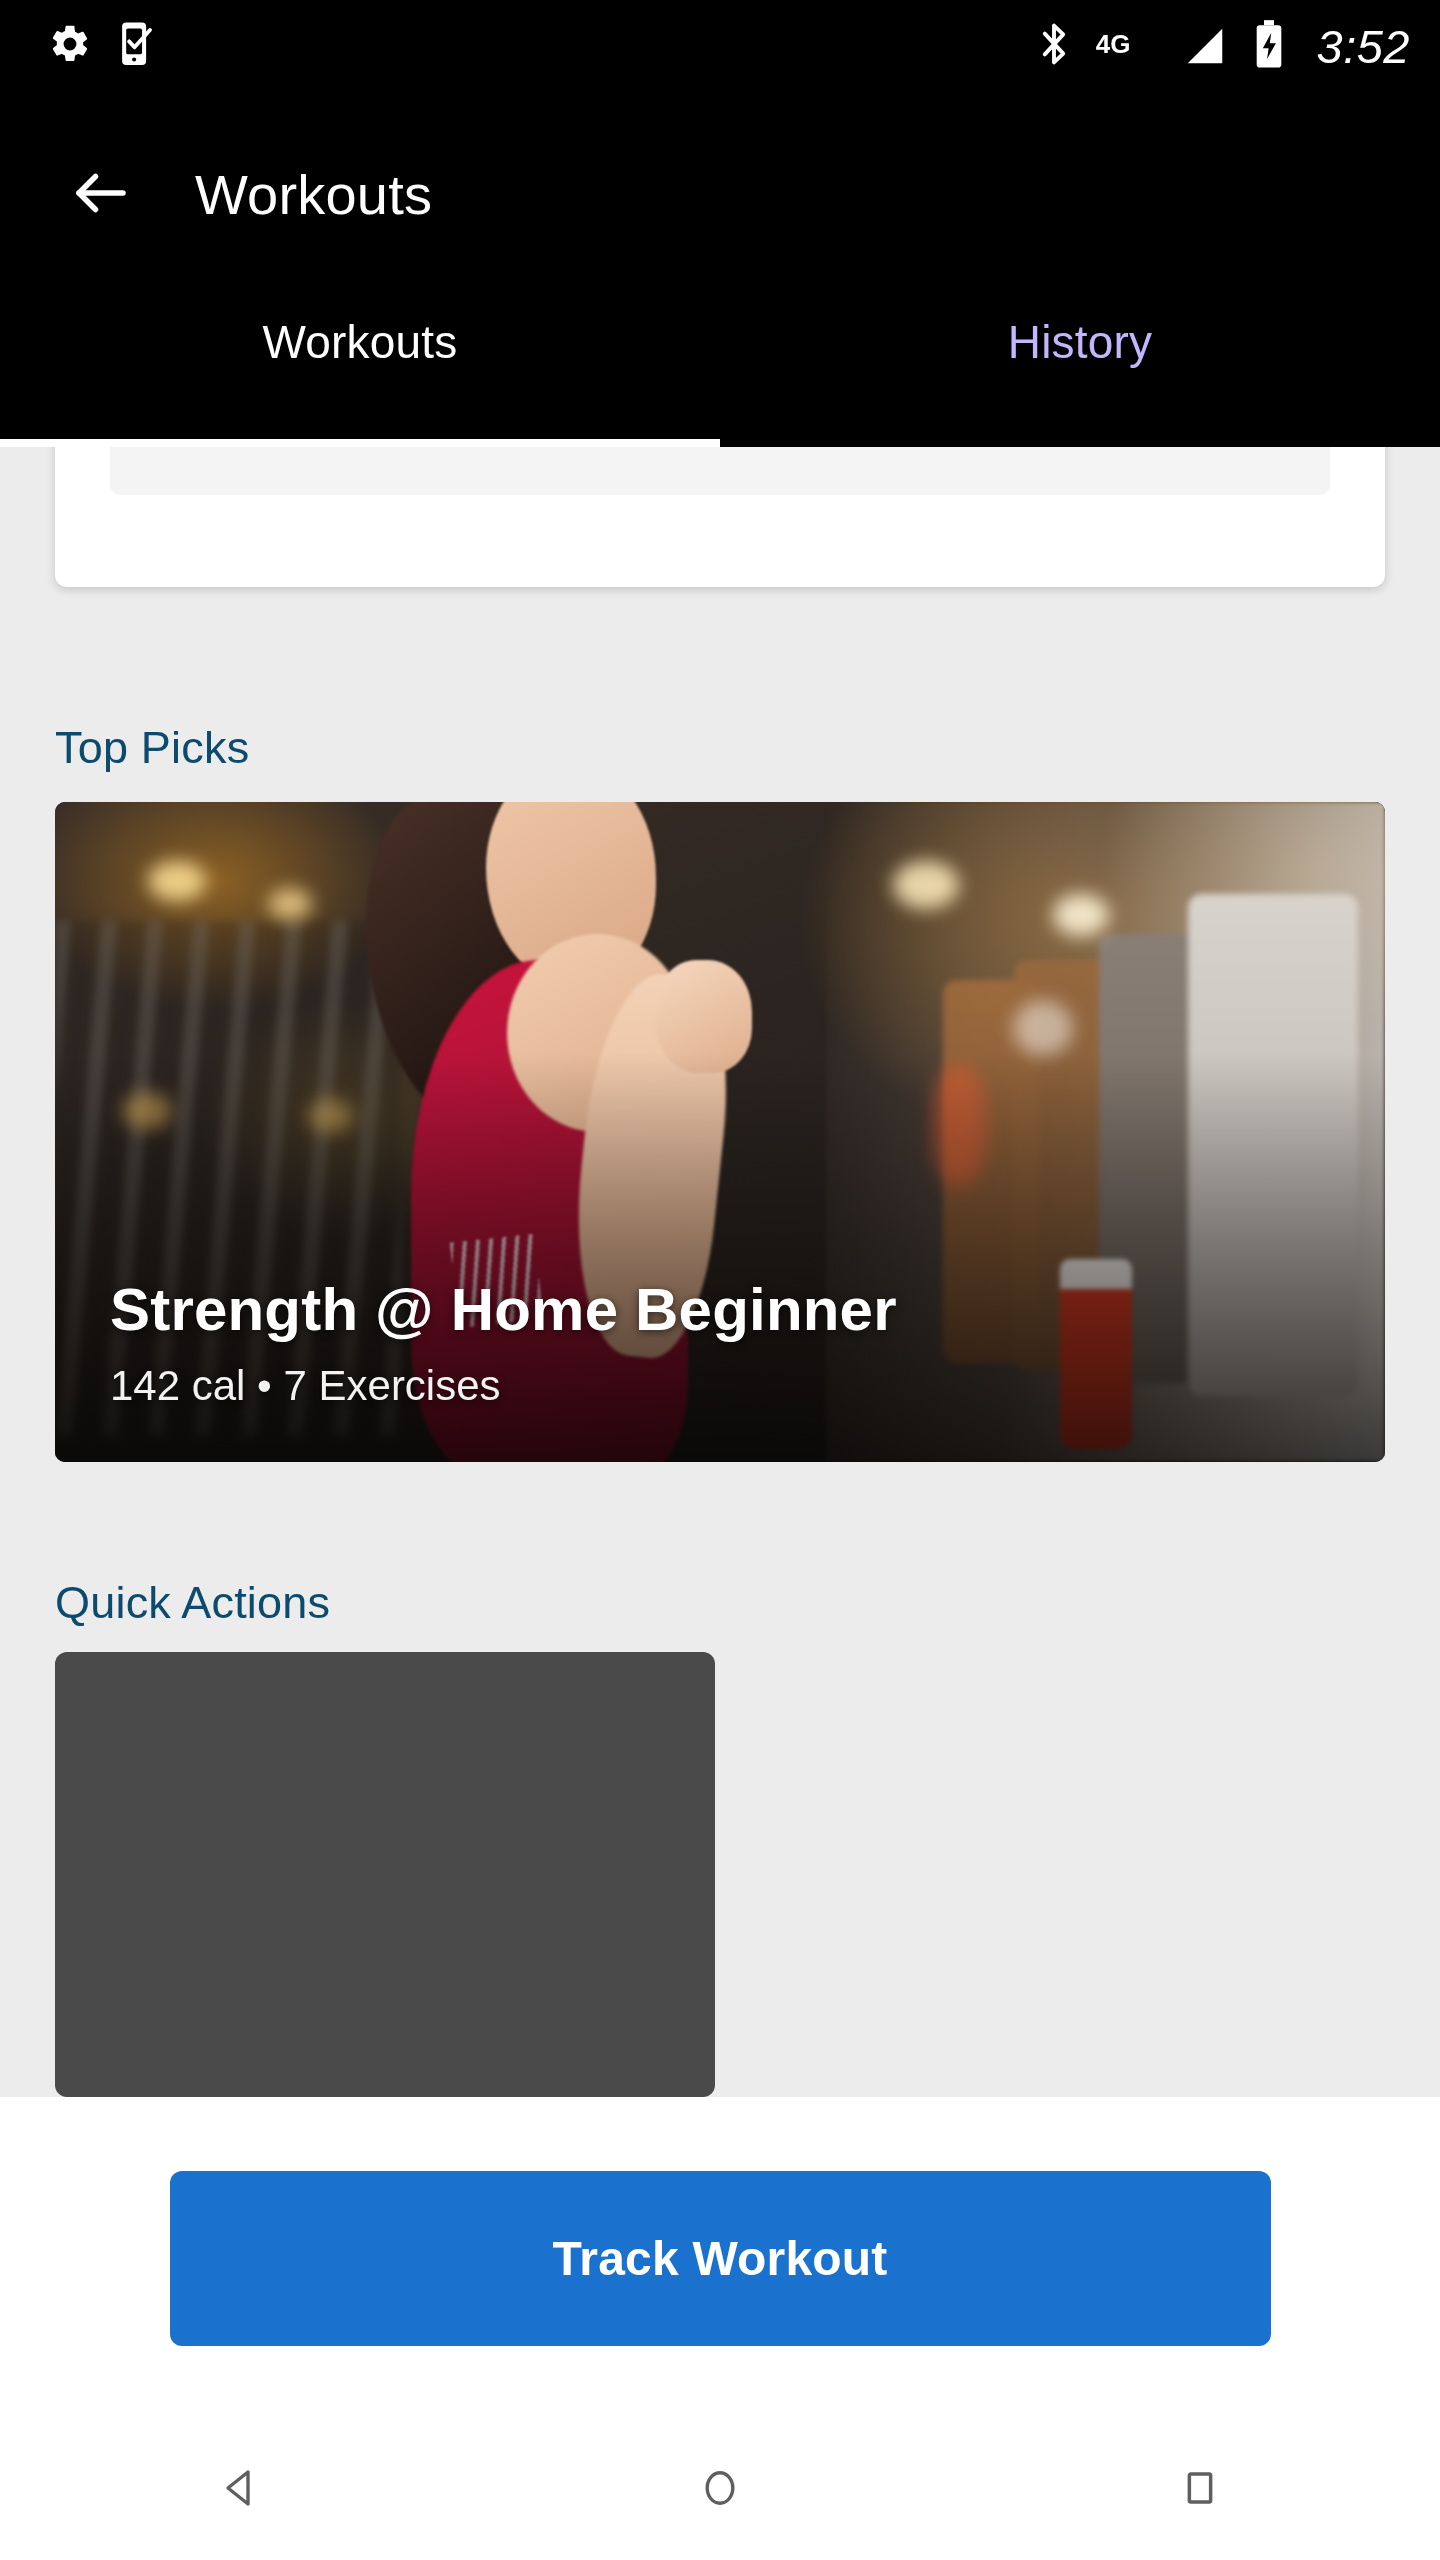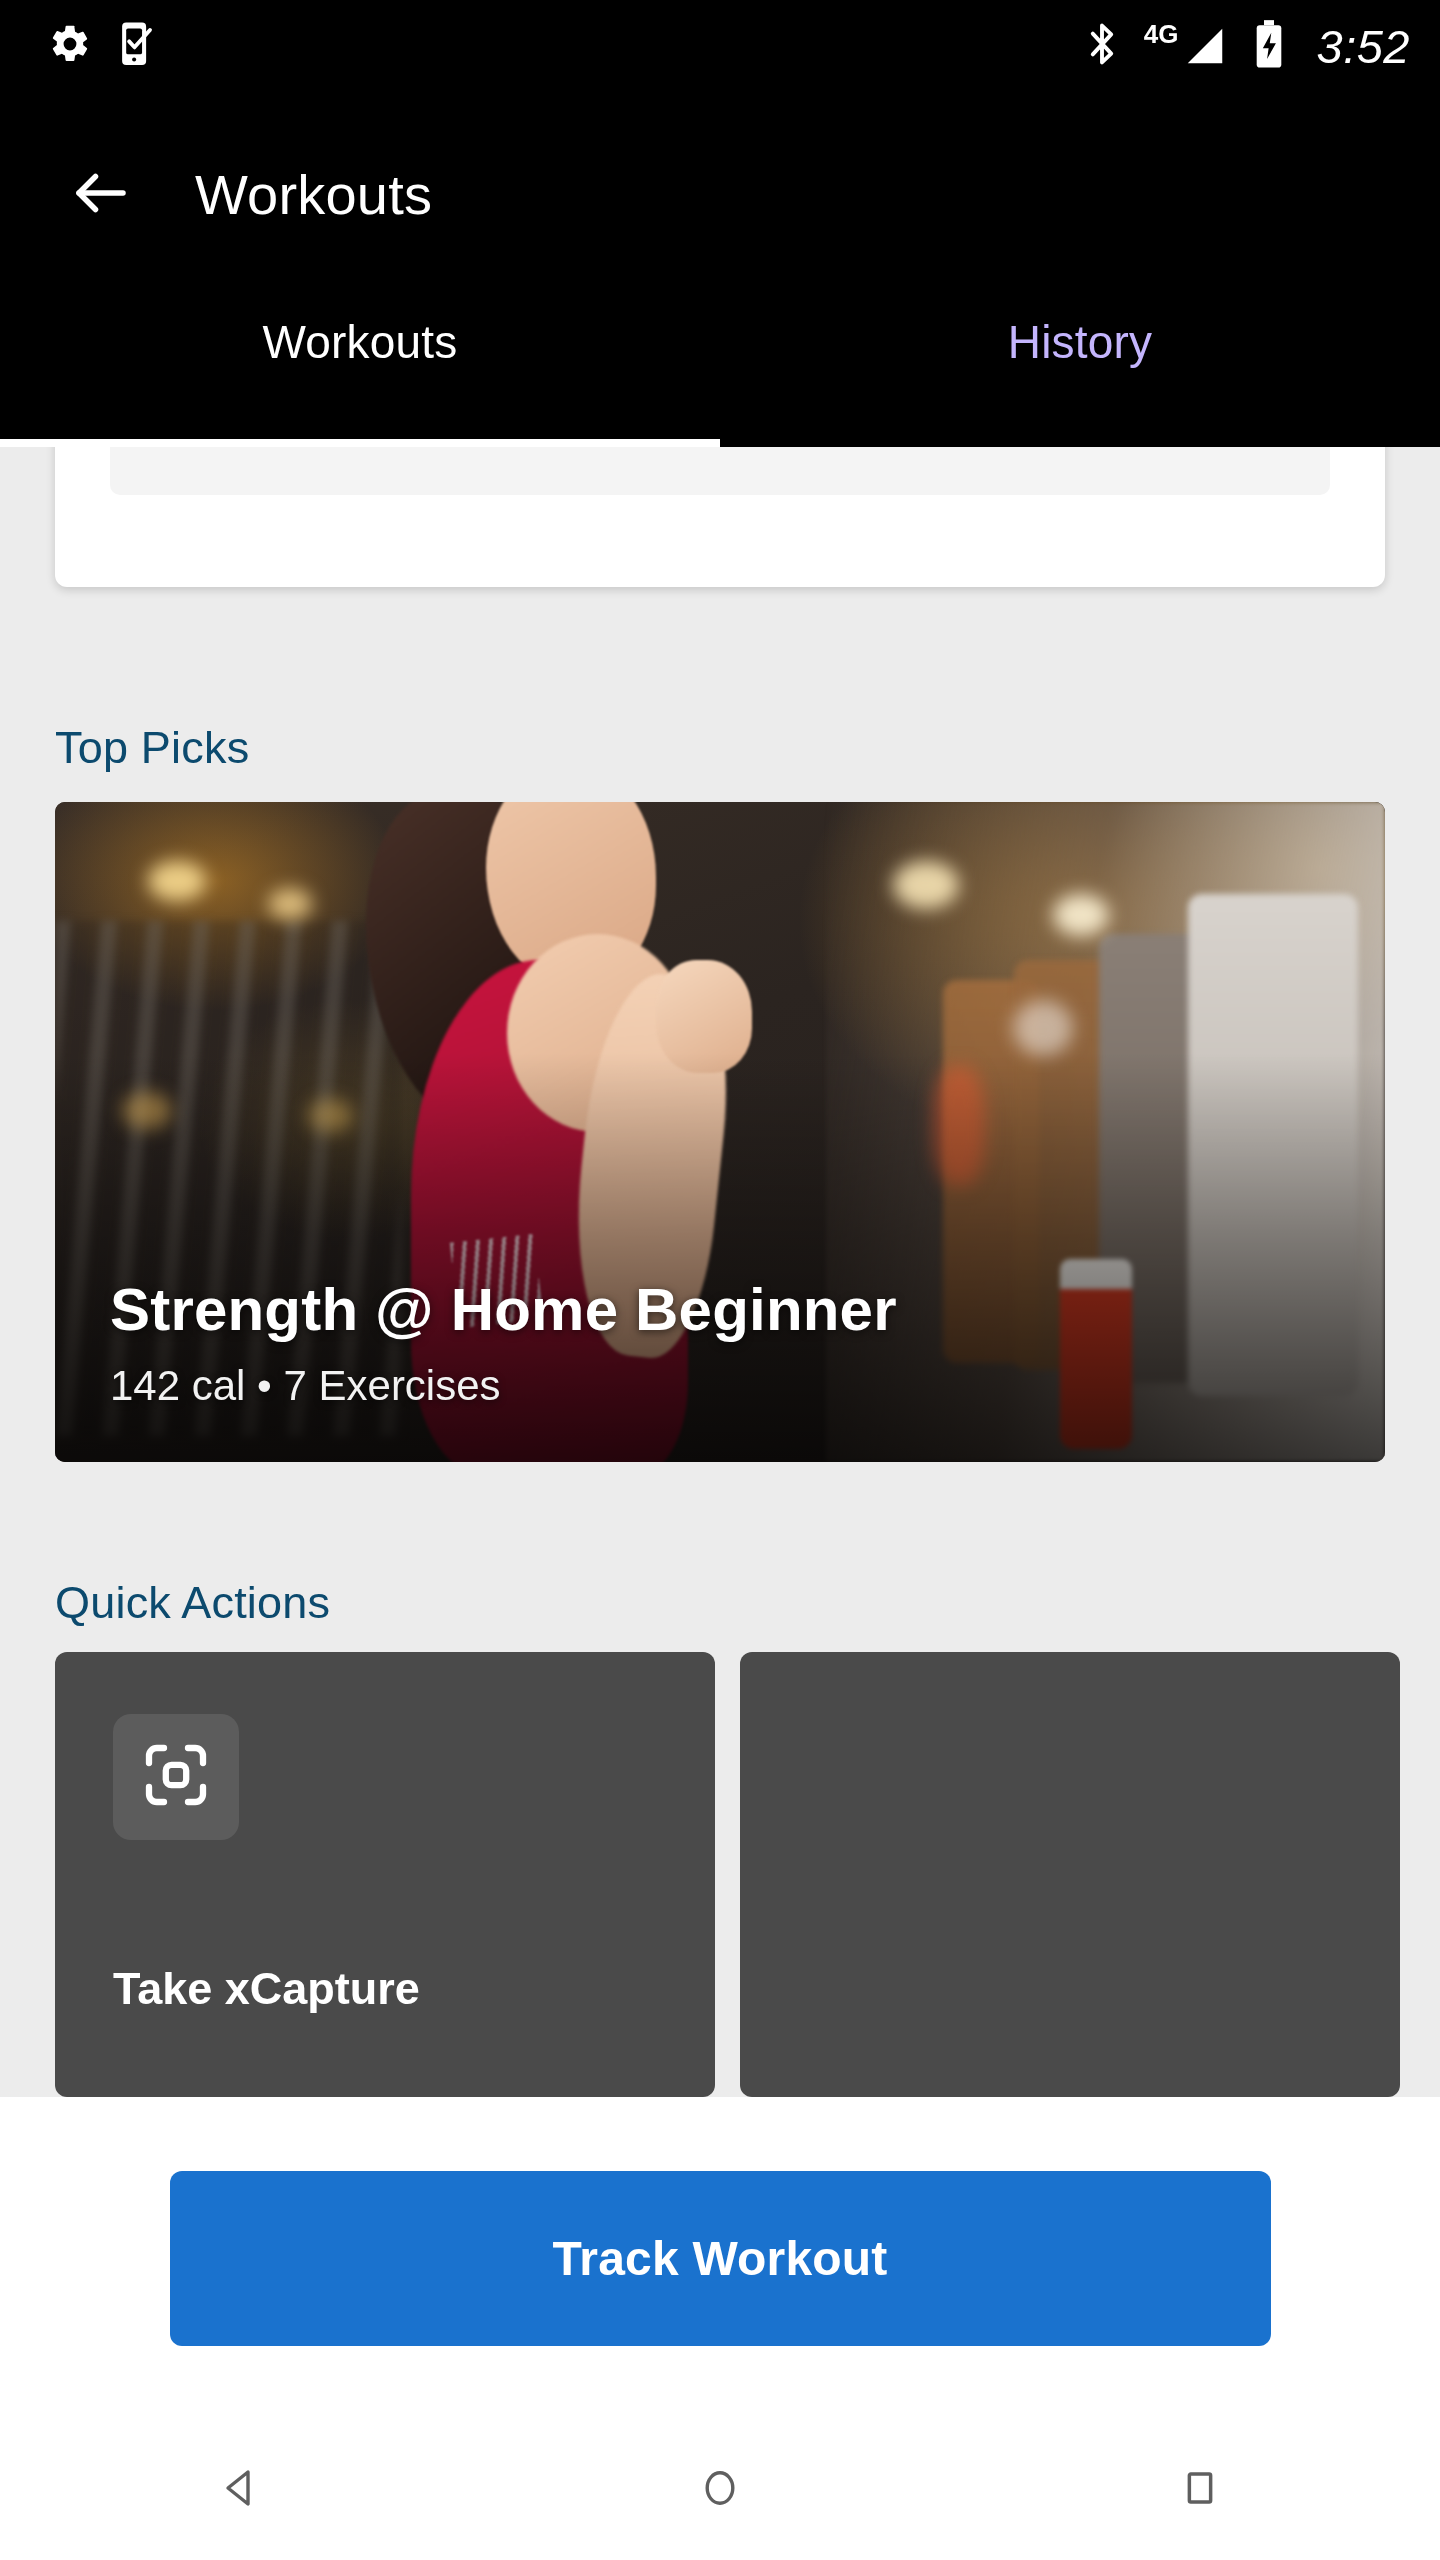--- a/index.html
+++ b/index.html
@@ -277,21 +277,21 @@
       </svg>
     </span>
   </div>
 
   <div class="status-right">
     <span>
       <svg width="36" height="48" viewBox="0 0 18 26" fill="none" stroke="#ffffff" stroke-width="2.1" stroke-linejoin="round" stroke-linecap="round">
         <path d="M4 7.4L14 18.2 9 23V3l5 4.8L4 18.6"></path>
       </svg>
     </span>
-    <span style="display:flex;align-items:flex-start;">
+    <span style="display:flex;align-items:center;gap:48px;">
       <span style="color:#ffffff;font-size:26px;font-weight:700;margin-right:2px;margin-top:-4px;">4G</span>
       <svg width="48" height="46" viewBox="0 0 24 24">
         <path d="M21 3v18H3z" fill="#ffffff"></path>
       </svg>
     </span>
     <span>
       <svg width="32" height="50" viewBox="0 0 16 26" fill="none">
         <rect x="5.4" y="0.6" width="5.2" height="2.6" fill="#ffffff"></rect>
         <rect x="1.6" y="3.2" width="12.8" height="22" rx="1.6" fill="#ffffff"></rect>
         <path d="M9.2 7.2l-4.4 8h3l-0.8 5.6 4.6-8.2h-3.2z" fill="#000000"></path>
@@ -366,34 +366,20 @@
     <div class="hero-text">
       <div class="hero-title">Strength @ Home Beginner</div>
       <div class="hero-sub">142 cal • 7 Exercises</div>
     </div>
   </div>
 
   <div class="section-title st-quick-actions">Quick Actions</div>
 
   <div class="qa-row">
 
-    <div class="qa-card">
-      <div class="qa-icon-box">
-        <span>
-          <svg width="72" height="72" viewBox="0 0 24 24" fill="none" stroke="#ffffff" stroke-width="2.1" stroke-linecap="round" stroke-linejoin="round">
-            <path d="M3 8V5.6A2.6 2.6 0 015.6 3H8"></path>
-            <path d="M16 3h2.4A2.6 2.6 0 0121 5.6V8"></path>
-            <path d="M21 16v2.4a2.6 2.6 0 01-2.6 2.6H16"></path>
-            <path d="M8 21H5.6A2.6 2.6 0 013 18.4V16"></path>
-            <rect x="8.6" y="8.6" width="6.8" height="6.8" rx="1.9"></rect>
-          </svg>
-        </span>
-      </div>
-      <div class="qa-label">Take xCapture</div>
-    </div>
 
 
     <div class="qa-card">
       <div class="qa-label"></div>
     </div>
 
   </div>
 </div>
 
 <div class="bottom-bar">

